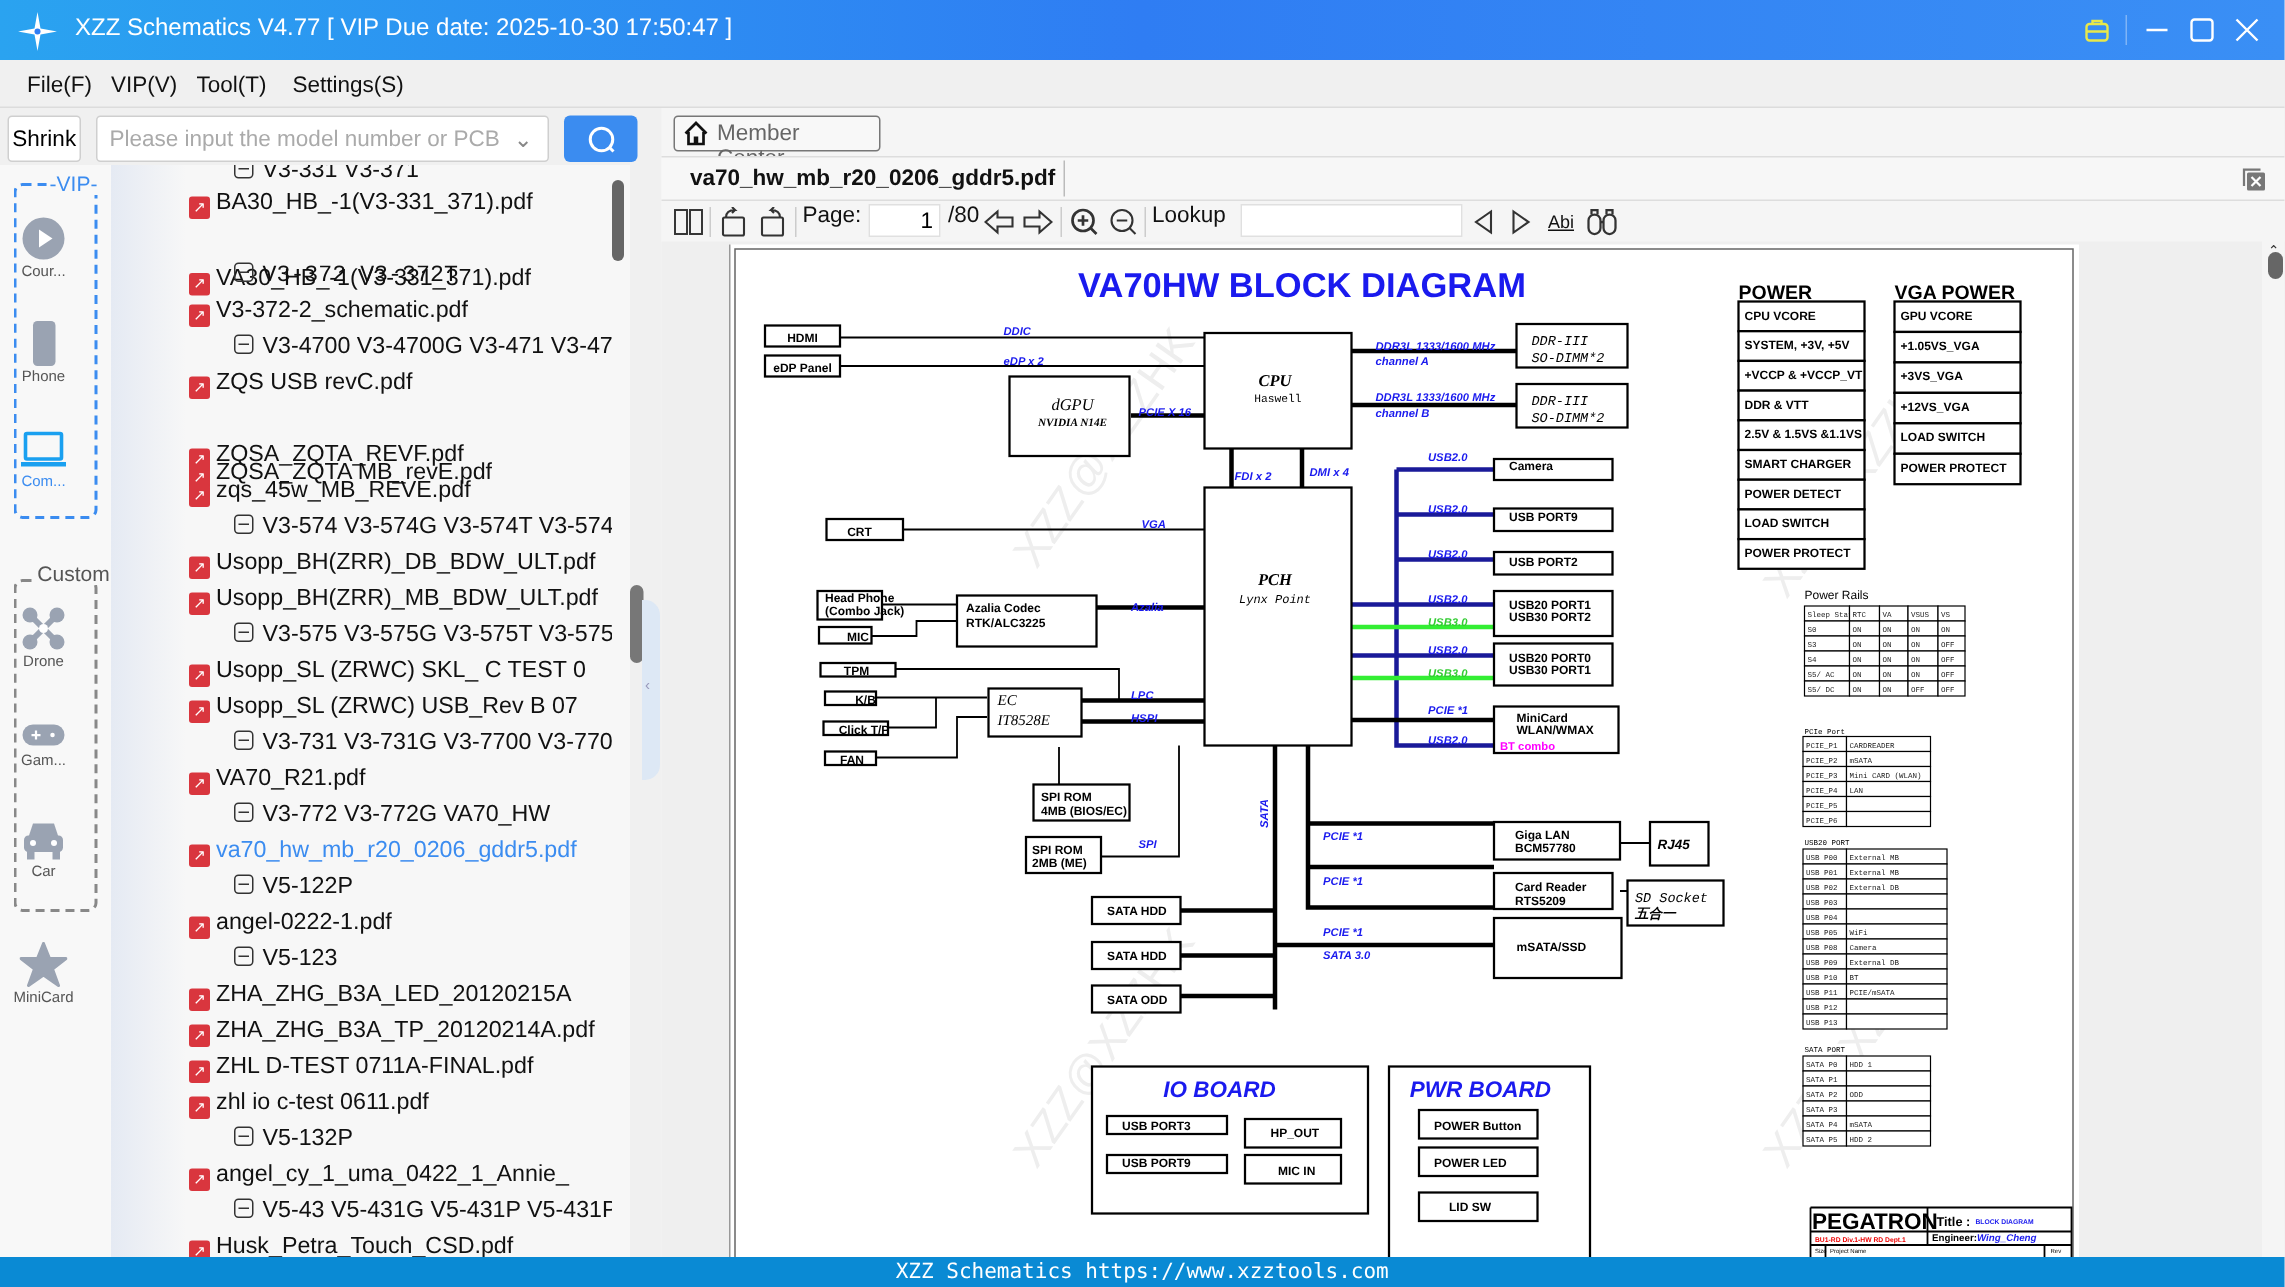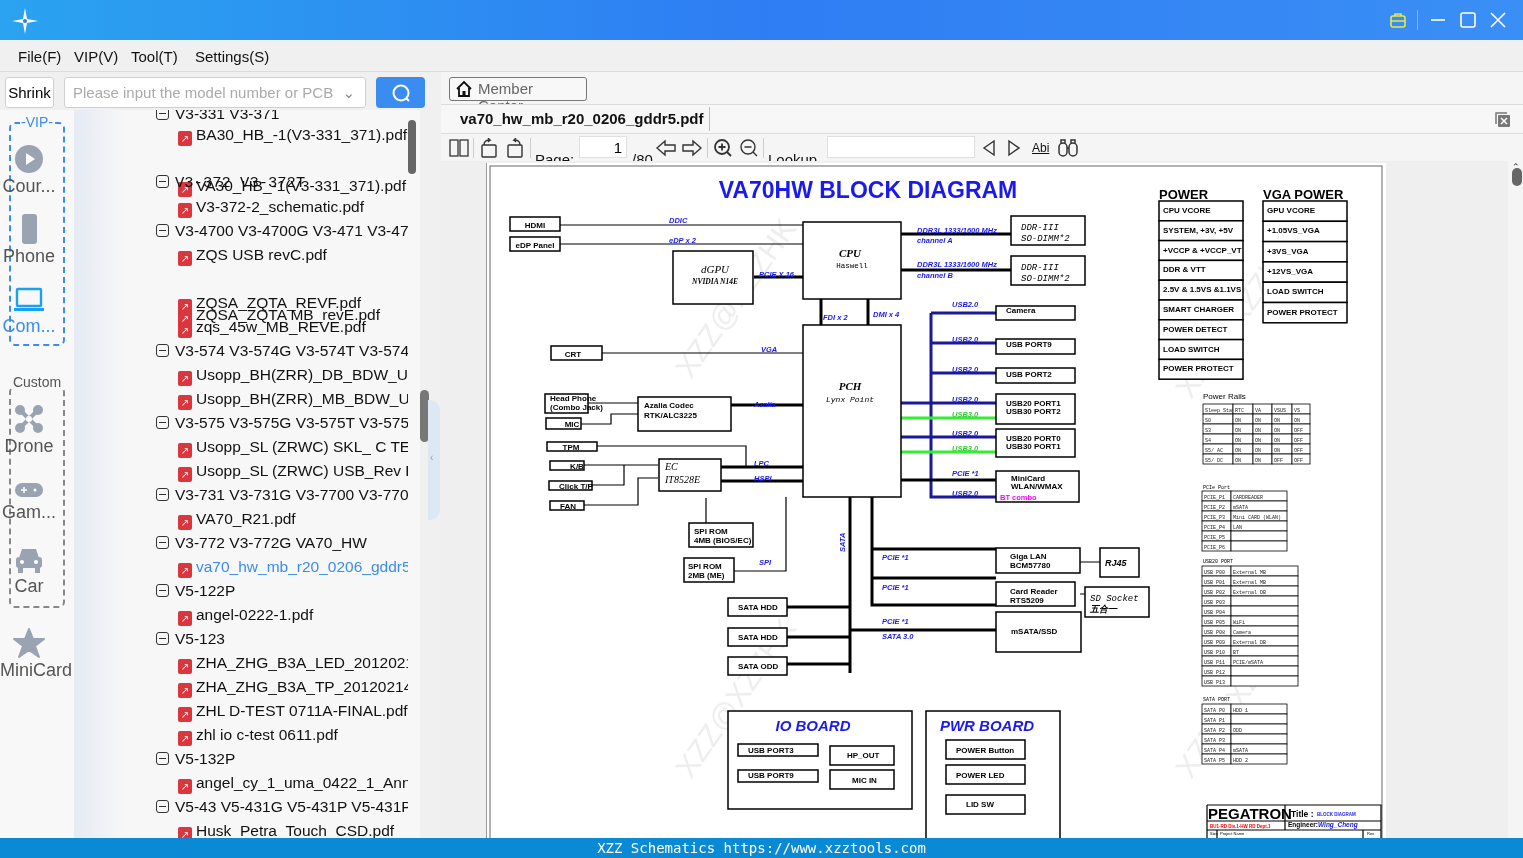--- a/index.html
+++ b/index.html
@@ -11,64 +11,65 @@
 #menubar{position:absolute;left:0;top:40px;width:1523px;height:32px;background:#f0f0f0;border-bottom:1px solid #dcdcdc}
 #menubar span{position:absolute;top:8px;font-size:15px;color:#111}
 #left{position:absolute;left:0;top:72px;width:440px;height:766px;background:#f0f0f0}
 .shrink{position:absolute;left:5px;top:77px;width:49px;height:31px;border:1px solid #cfcfcf;background:#fff;border-radius:3px;font-size:15px;display:flex;align-items:center;justify-content:center}
 .search{position:absolute;left:64px;top:77px;width:302px;height:31px;border:1px solid #cfcfcf;background:#fff;border-radius:3px;font-size:15px;color:#aaa;padding:6px 8px}
 .search .chev{position:absolute;right:10px;top:6px;color:#888}
 .searchbtn{position:absolute;left:376px;top:77px;width:49px;height:31px;background:#3b8cf0;border-radius:4px;display:flex;align-items:center;justify-content:center}
 #side{position:absolute;left:0;top:110px;width:74px;height:728px;background:#f8f8f8}
 .grp{position:absolute;left:9px;width:56px;border:2px dashed #3b8cf0;border-radius:6px}
 .grp.custom{border-color:#888}
-.grp-label{position:absolute;left:0;width:74px;text-align:center;font-size:14px}
-.navitem{position:absolute;left:0;width:58px;text-align:center;font-size:18px;color:#555}
+.grp-label{position:absolute;left:12px;width:74px;text-align:center;font-size:14px}
+.navitem{position:absolute;left:0;width:58px;text-align:center;font-size:10px;color:#555}
 .navitem svg{display:block;margin:0 auto 2px}
 #tree{position:absolute;left:74px;top:110px;width:346px;height:728px;background:#f7f7f7;overflow:hidden}
 #tree .shadow{position:absolute;left:0;top:0;width:50px;height:100%;background:linear-gradient(90deg,#e5eaf3,#f7f7f7)}
 .row{position:absolute;left:0;height:24px;font-size:15.5px;color:#111;white-space:nowrap;overflow:hidden;width:334px}
 .row.grp-row{padding-left:82px}
-.row.file{padding-left:104px}
+.row.file{padding-left:52px}
 .row .box{display:inline-block;width:13px;height:13px;border:1px solid #333;border-radius:3px;position:relative;margin-right:6px;vertical-align:-1px}
 .row .box::after{content:"";position:absolute;left:2px;top:5px;width:7px;height:1px;background:#333}
 .row .pdf{display:inline-block;width:14px;height:15px;background:#d9363e;border-radius:2px;margin-right:4px;vertical-align:-2px;color:#fff;font-size:10px;text-align:center;line-height:15px}
 .row.sel{color:#3b8cf0}
 .vscroll{position:absolute;left:408px;top:120px;width:8px;height:54px;background:#666;border-radius:4px}
 .vscroll2{position:absolute;left:420px;top:390px;width:9px;height:52px;background:#777;border-radius:5px}
 .collapse-handle{position:absolute;left:428px;top:400px;width:12px;height:120px;background:#dde8f5;border-radius:0 10px 10px 0}
 #right{position:absolute;left:441px;top:72px;width:1082px;height:766px;background:#f5f5f5}
 .member{position:absolute;left:449px;top:77px;width:138px;height:24px;border:1px solid #777;border-radius:3px;background:#f8f8f8;font-size:15px;color:#666;padding:2px 4px 0 28px}
 .member svg{position:absolute;left:5px;top:2px}
 .tabbar{position:absolute;left:441px;top:104px;width:1082px;height:30px;border-top:1px solid #ddd;border-bottom:1px solid #ddd;background:#f7f7f7}
 .tab{position:absolute;left:460px;top:110px;font-size:15px;font-weight:bold;color:#111}
 .tabsep{position:absolute;left:709px;top:107px;width:1px;height:24px;background:#bbb}
 .closeall{position:absolute;left:1493px;top:110px}
 .toolbar{position:absolute;left:441px;top:134px;width:1082px;height:27px;background:#f5f5f5}
 .tool{position:absolute;top:138px;height:20px}
-.tlabel{position:absolute;top:151px;font-size:15px;color:#111}
+.tlabel{position:absolute;top:135px;font-size:15px;color:#111}
 .pageinput{position:absolute;left:579px;top:136px;width:48px;height:22px;background:#fff;border:1px solid #e0e0e0;text-align:right;padding:2px 4px;font-size:15px}
 .lookup{position:absolute;left:827px;top:136px;width:148px;height:22px;background:#fff;border:1px solid #e0e0e0}
 .vsep{position:absolute;top:138px;width:1px;height:20px;background:#ccc}
 #viewer{position:absolute;left:441px;top:161px;width:1067px;height:677px;background:#efefef;overflow:hidden}
 #page{position:absolute;left:486px;top:163px;width:900px;height:690px;background:#fff;border-left:1px solid #999}
 .rscroll{position:absolute;left:1512px;top:168px;width:10px;height:18px;background:#666;border-radius:5px}
 #status{position:absolute;left:0;top:838px;width:1523px;height:20px;background:#0a8ad4;color:#fff;font-family:"DejaVu Sans Mono","Liberation Mono",monospace;font-size:14px;text-align:center;line-height:20px}
 svg text{font-family:"Liberation Sans",sans-serif}
 .mono{font-family:"Liberation Mono","DejaVu Sans Mono",monospace}
 .serif{font-family:"Liberation Serif","DejaVu Serif",serif}
 </style>
 </head>
 <body>
 
 <div id="titlebar">
   <svg class="logo" viewBox="0 0 26 26">
       <path d="M13 0 L15 11 L26 13 L15 15 L13 26 L11 15 L0 13 L11 11 Z" fill="#fff"></path>
       <circle cx="13" cy="13" r="2" fill="#2f7df3"></circle>
     </svg>
+  <div class="title">XZZ Schematics V4.77 [ VIP Due date: 2025-10-30 17:50:47 ]</div>
   <div class="tb-btn" style="left:1386px">
       <svg width="18" height="18" viewBox="0 0 18 18">
         <rect x="2" y="5" width="14" height="11" rx="2" fill="none" stroke="#e8e84a" stroke-width="1.6"></rect>
         <path d="M6 5 V3 H12 V5 M2 10 H16" fill="none" stroke="#e8e84a" stroke-width="1.6"></path>
       </svg>
     </div>
   <div style="position:absolute;left:1417px;top:10px;width:1px;height:20px;background:#7fb4f6"></div>
   <div class="tb-btn" style="left:1426px">
       <svg width="18" height="18">
         <line x1="2" y1="9" x2="16" y2="9" stroke="#fff" stroke-width="1.6"></line>

